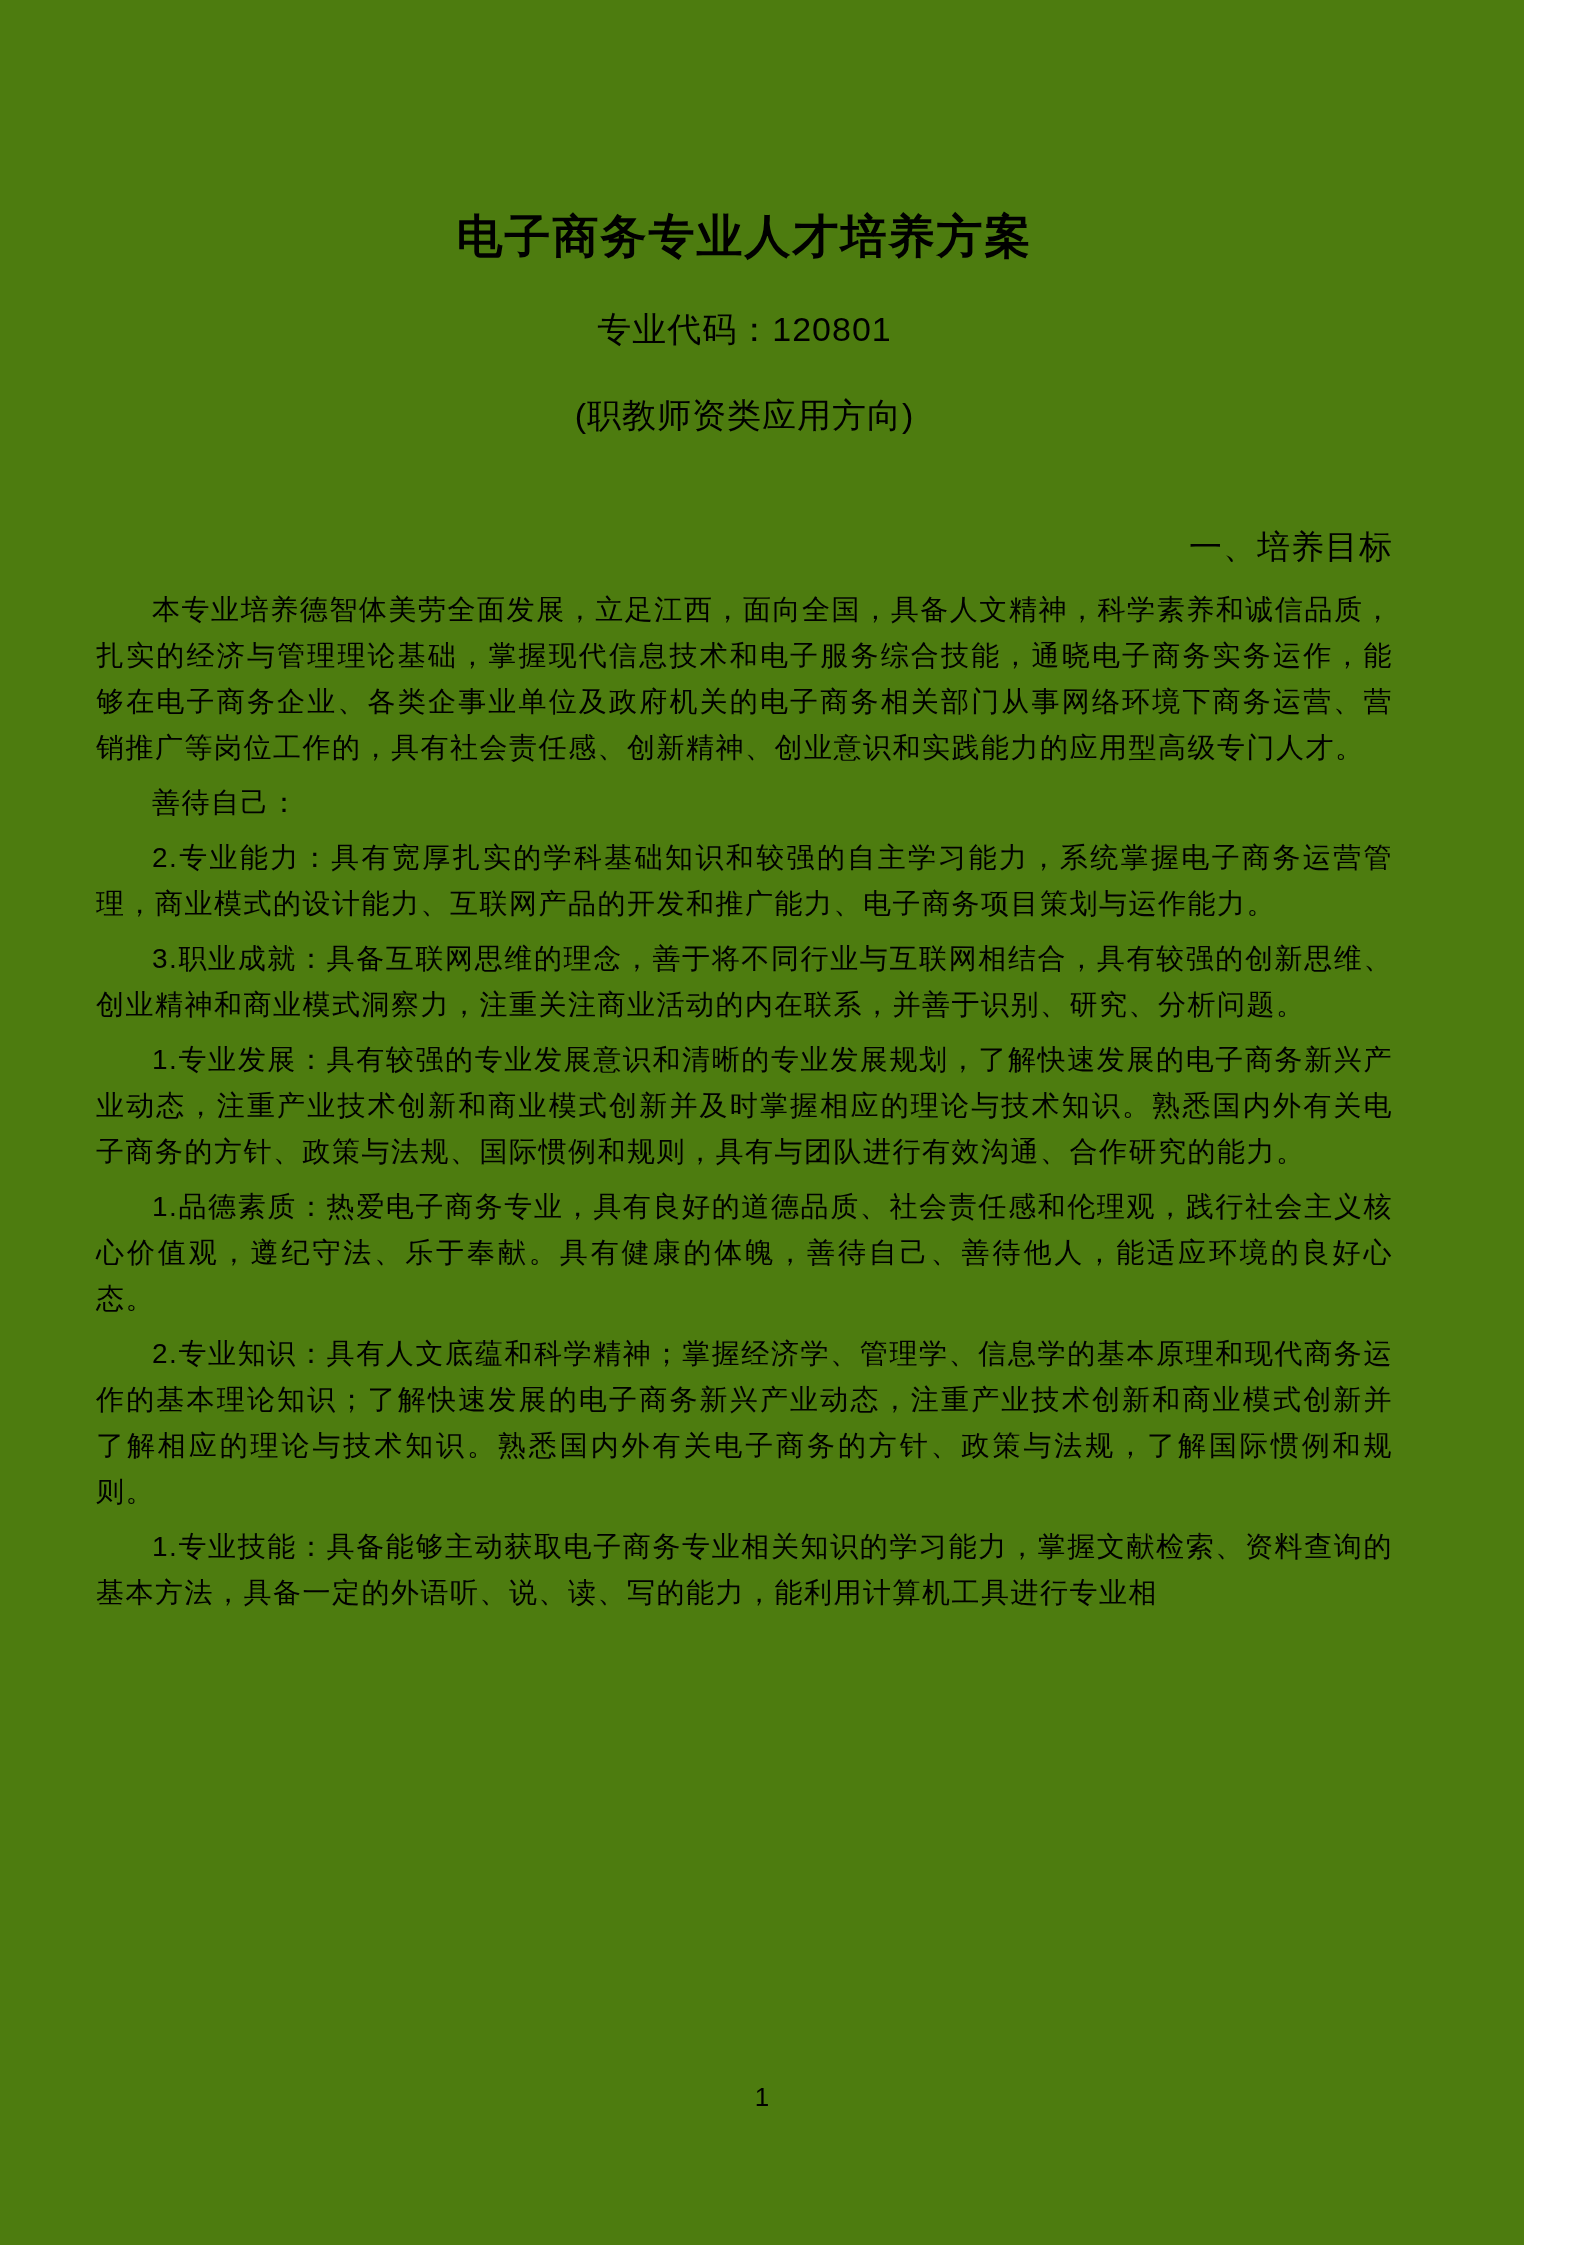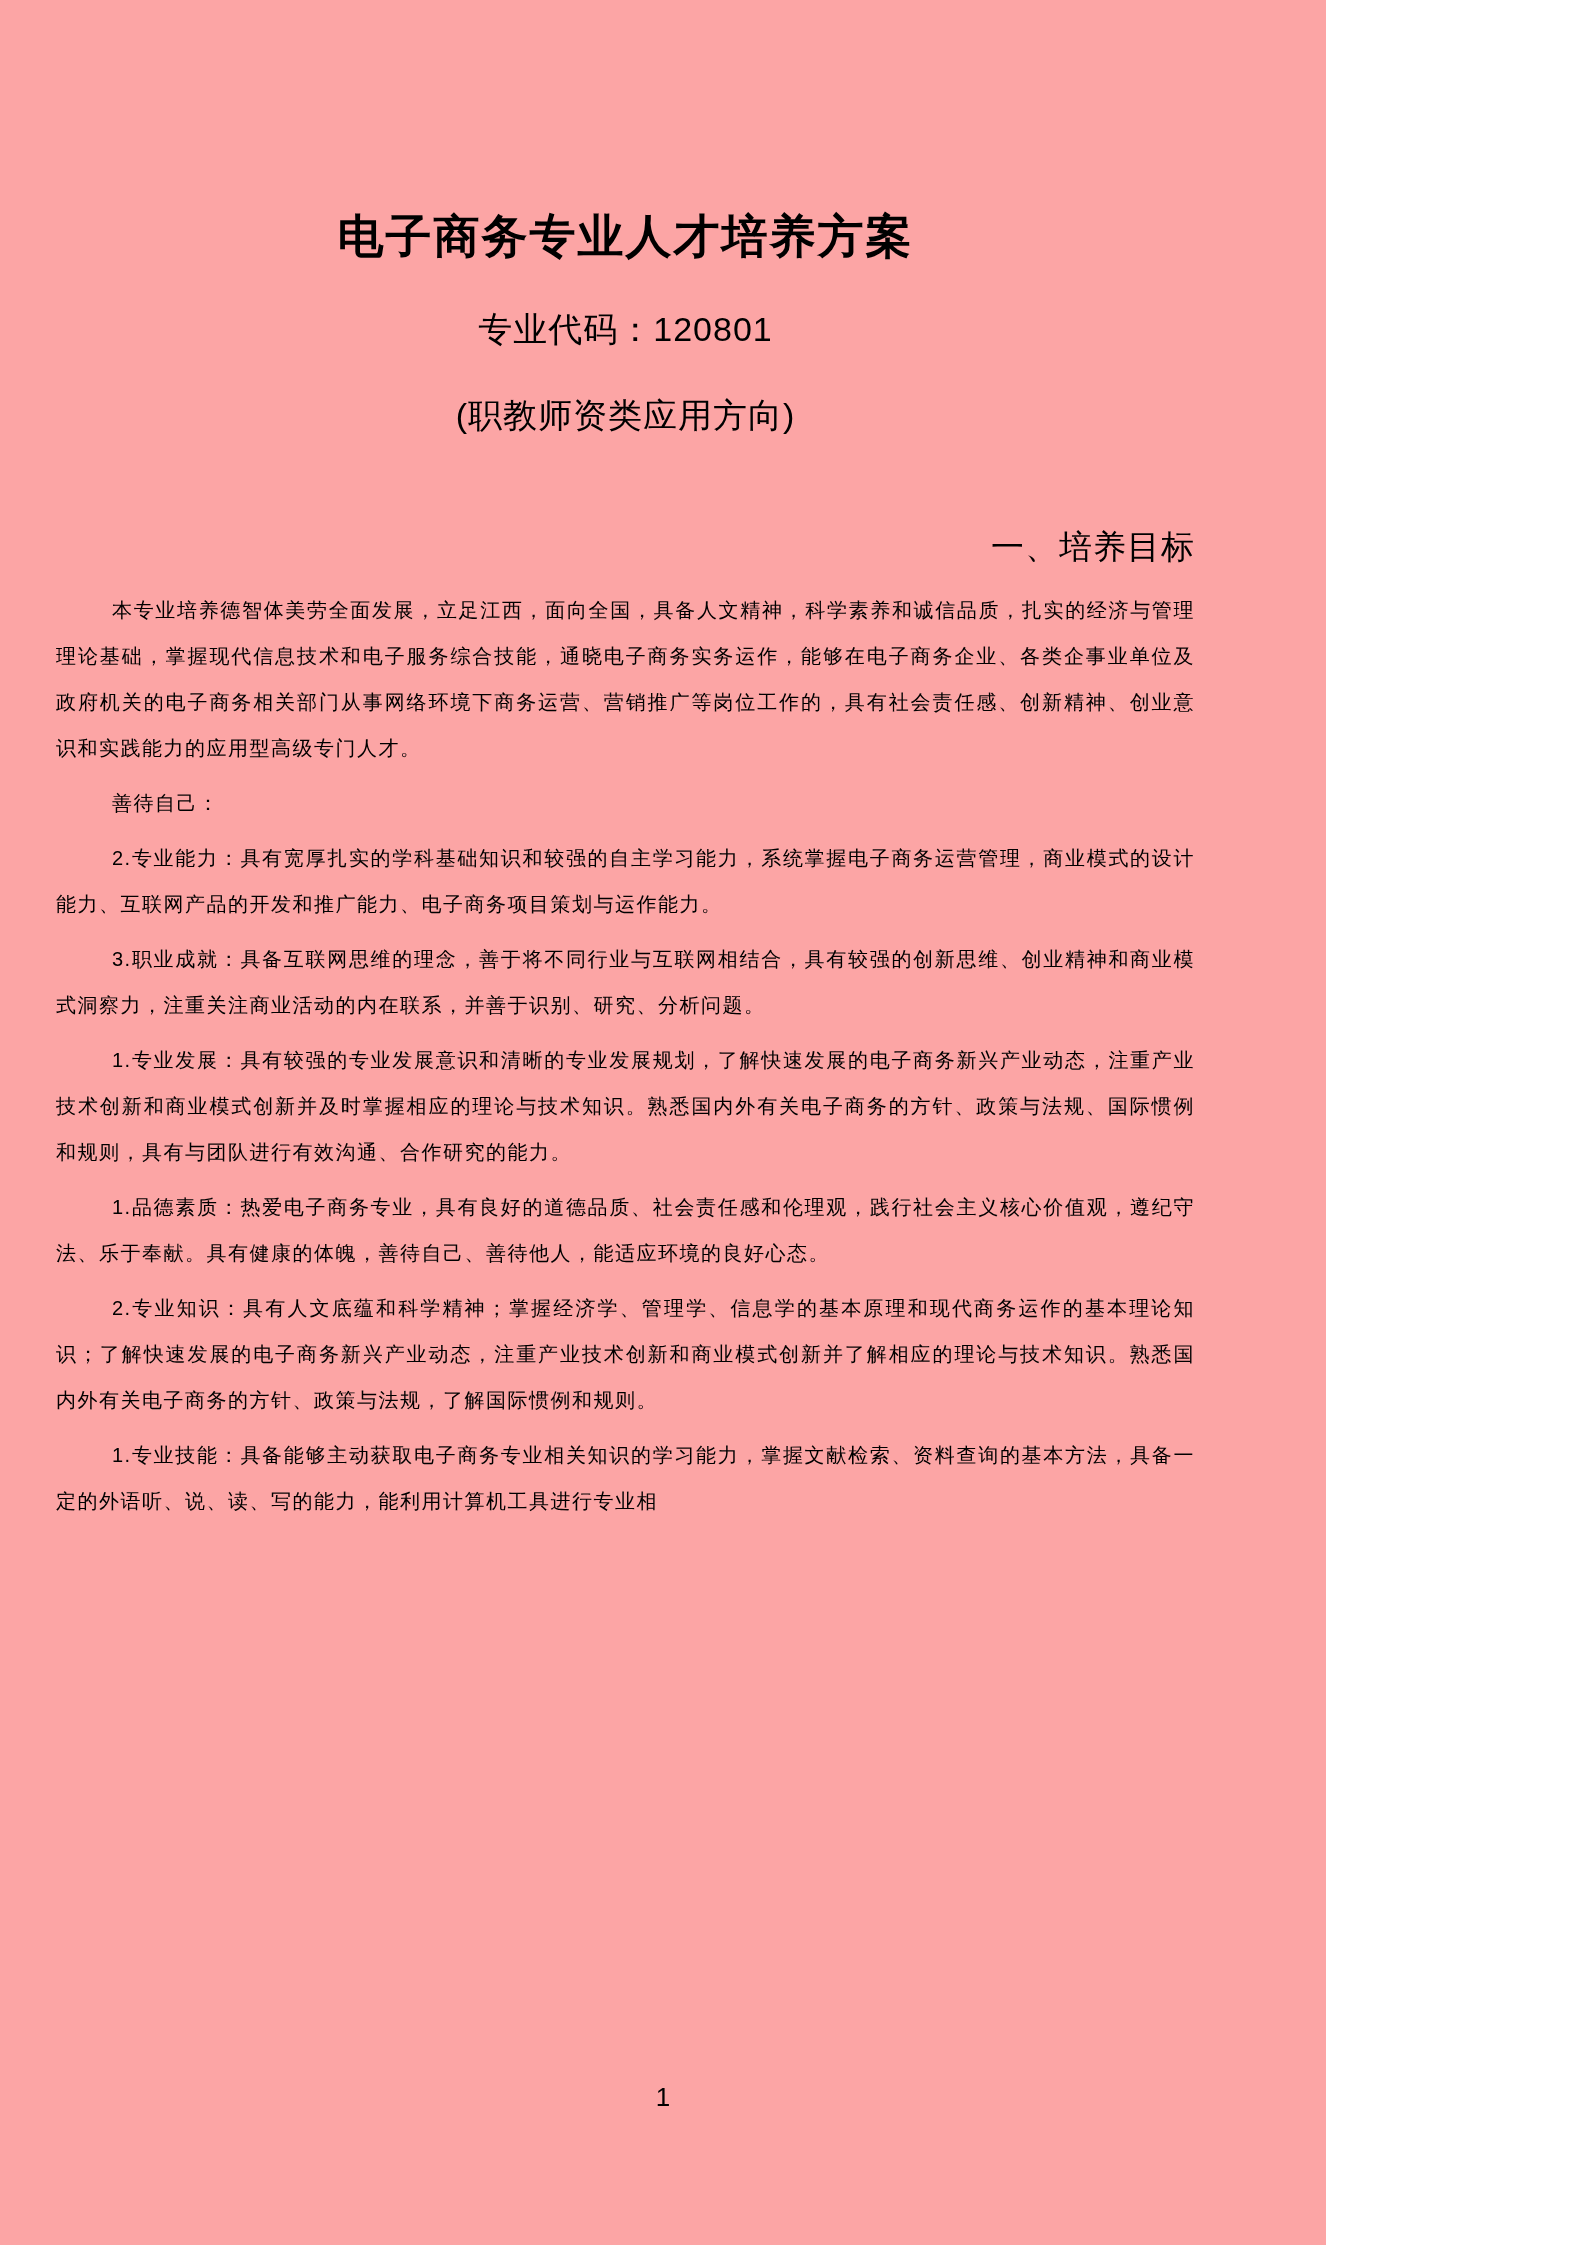--- a/index.html
+++ b/index.html
@@ -6,24 +6,24 @@
   html, body { background: #ffffff; }
   body {
     width: 1586px;
     height: 2245px;
     font-family: "Liberation Sans", "DejaVu Sans", sans-serif;
     color: #000000;
     position: relative;
   }
   .page {
     position: relative;
-    width: 1326px;
+    width: 1524px;
     height: 2245px;
-    background: #fca5a5;
-    padding: 212px 131px 0 56px;
+    background: #4d7c0f;
+    padding: 212px 131px 0 96px;
     overflow: hidden;
   }
   .doc-title {
     font-size: 46px;
     font-weight: 700;
     text-align: center;
     line-height: 48px;
     letter-spacing: 2px;
   }
   .doc-subtitle {
@@ -45,21 +45,21 @@
   }
   .section-heading.first {
     margin-top: 95px;
     margin-bottom: 22px;
   }
   .section-heading.second {
     margin-top: 52px;
     margin-bottom: 26px;
   }
   .body-text {
-    font-size: 20px;
+    font-size: 28px;
     line-height: 46px;
     text-align: justify;
     text-indent: 56px;
     letter-spacing: 1.5px;
     margin: 0 0 9px 0;
   }
   .page-footer {
     position: absolute;
     top: 2082px;
     left: 0;

